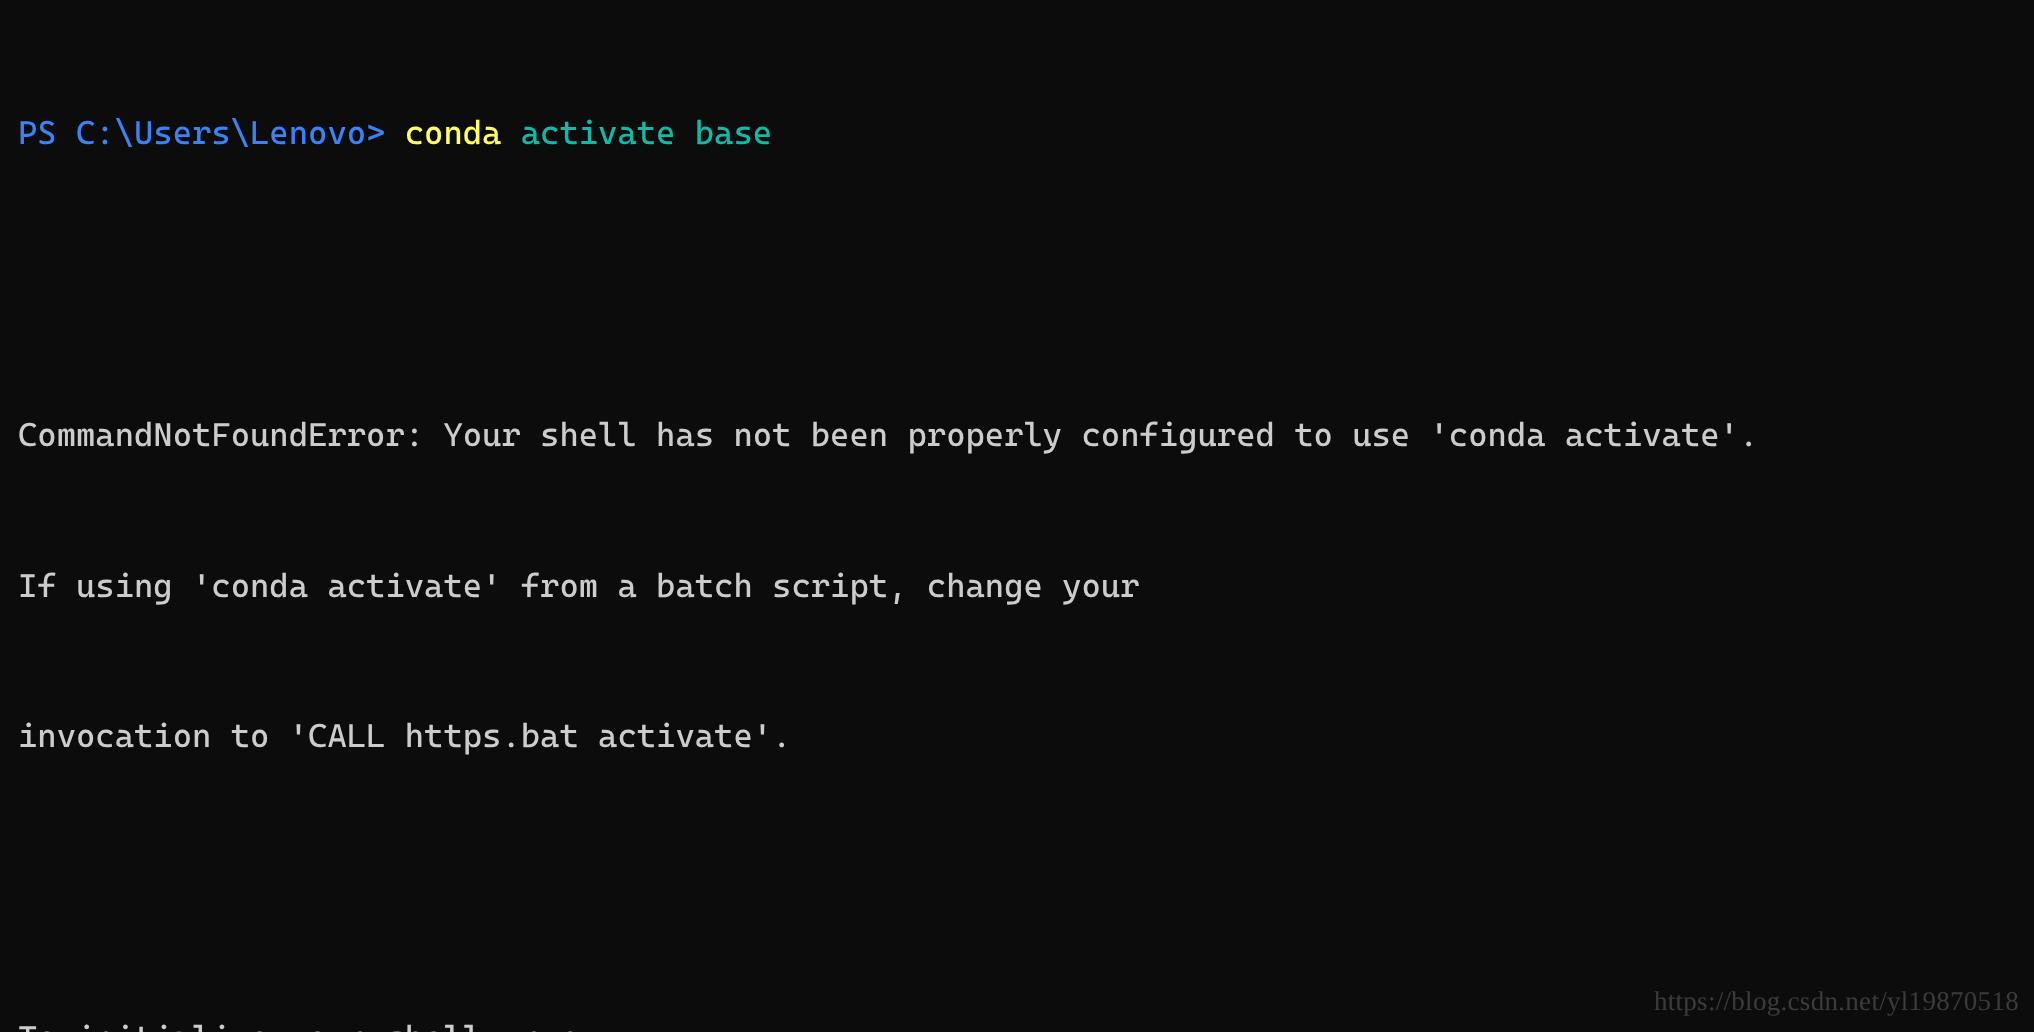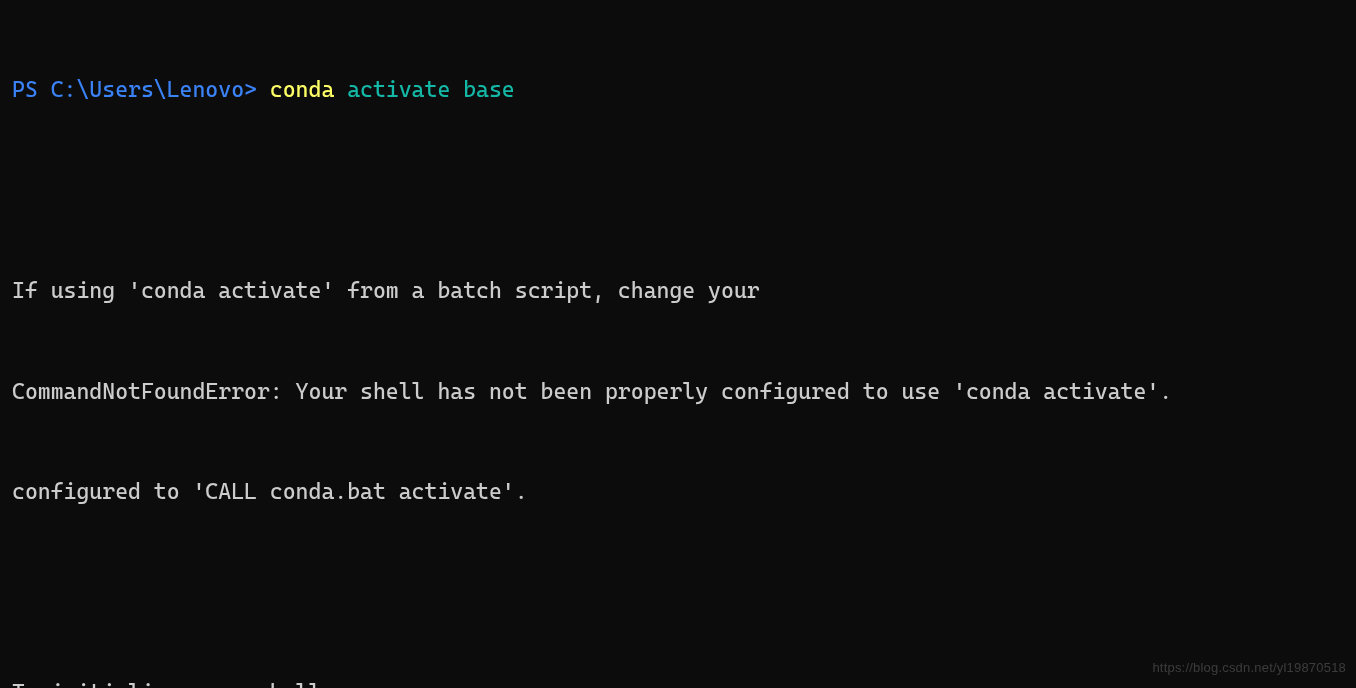--- a/index.html
+++ b/index.html
@@ -23,36 +23,36 @@
     display: block;
     min-height: 33.5px;
   }
   .ps-prompt { color: #3b82f6; }
   .cmd-highlight { color: #ffff66; }
   .cmd-rest { color: #14b8a6; }
   .watermark {
     position: absolute;
     right: 10px;
     bottom: 4px;
-    font-family: Liberation Sans, sans-serif;
-    font-size: 13px;
+    font-family: Liberation Serif, serif;
+    font-size: 18px;
     color: rgba(200,200,200,0.25);
     letter-spacing: 0.2px;
     pointer-events: none;
   }
 </style>
 </head>
 <body>
 
 <div class="terminal">
   <span class="line"><span class="ps-prompt">PS C:\Users\Lenovo&gt; </span><span class="cmd-highlight">conda</span><span class="cmd-rest"> activate base</span></span>
   <span class="line"></span>
+  <span class="line">CommandNotFoundError: Your shell has not been properly configured to use 'conda activate'.</span>
   <span class="line">If using 'conda activate' from a batch script, change your</span>
-  <span class="line">CommandNotFoundError: Your shell has not been properly configured to use 'conda activate'.</span>
-  <span class="line">configured to 'CALL conda.bat activate'.</span>
+  <span class="line">invocation to 'CALL https.bat activate'.</span>
   <span class="line"></span>
   <span class="line">To initialize your shell, run</span>
   
   
   
   
   
   
   
   

